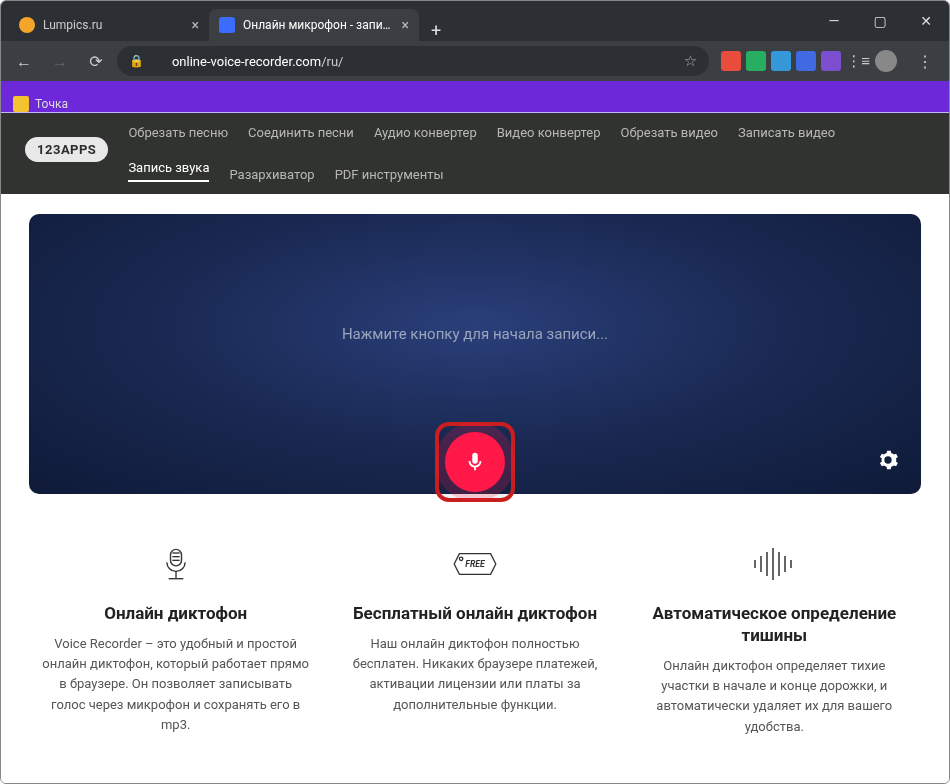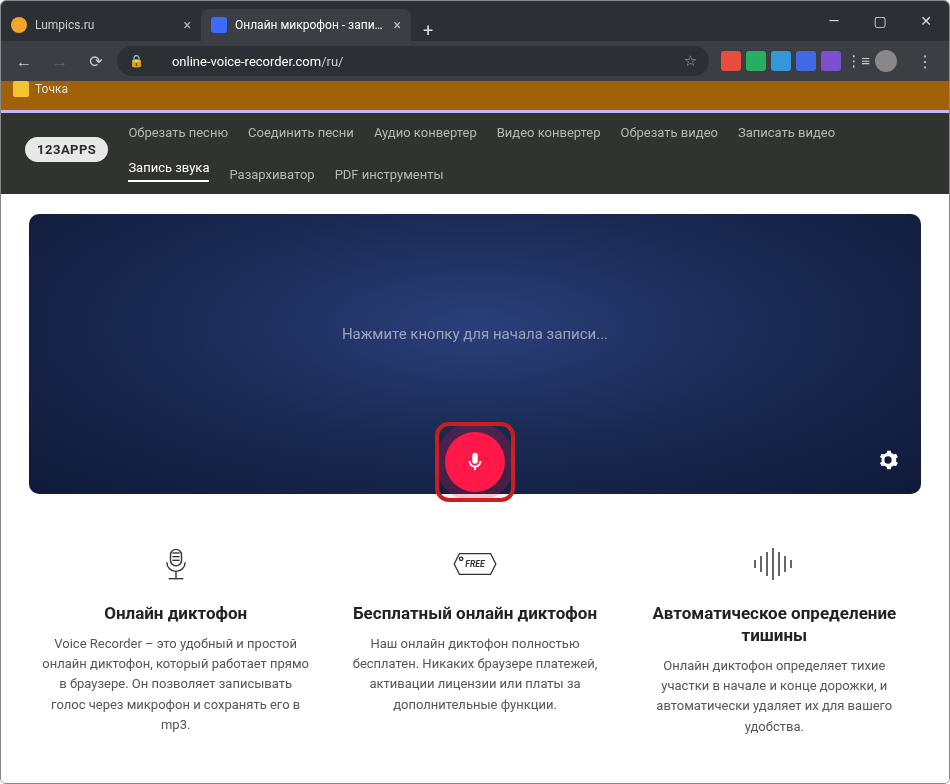--- a/index.html
+++ b/index.html
@@ -1,21 +1,21 @@
 <!DOCTYPE html>
 <html><head>
 <meta charset="utf-8">
 <style>
 * { margin: 0; padding: 0; box-sizing: border-box; font-family: -apple-system, BlinkMacSystemFont, "Segoe UI", Roboto, Arial, sans-serif; }
 body { background: #fff; overflow: hidden; }
 .window { width: 950px; height: 784px; background: #fff; border: 1px solid #888; border-radius: 6px; overflow: hidden; display: flex; flex-direction: column; }
 
 
 .titlebar { height: 40px; background: #2c2f33; display: flex; align-items: center; justify-content: space-between; }
-.tabs { display: flex; height: 100%; align-items: flex-end; }
+.tabs { display: flex; height: 100%; align-items: flex-end; padding-left: 8px; }
 .tab { height: 32px; display: flex; align-items: center; padding: 0 10px; color: #ddd; font-size: 12px; border-radius: 8px 8px 0 0; max-width: 210px; min-width: 200px; gap: 8px; }
 .tab.inactive { background: #2c2f33; color: #ccc; }
 .tab.active { background: #3b3e42; color: #fff; }
 .tab .favicon { width: 16px; height: 16px; border-radius: 50%; background: #f4a52a; flex-shrink: 0; }
 .tab.active .favicon { background: #3b6cff; border-radius: 3px; }
 .tab .tab-title { white-space: nowrap; overflow: hidden; text-overflow: ellipsis; flex: 1; }
 .tab .close { font-size: 14px; color: #bbb; cursor: pointer; }
 .newtab { color: #ddd; font-size: 18px; padding: 0 12px; cursor: pointer; }
 .window-controls { display: flex; gap: 0; }
 .win-btn { width: 46px; height: 40px; display: flex; align-items: center; justify-content: center; color: #ddd; font-size: 14px; cursor: pointer; }
@@ -33,21 +33,21 @@
 .ext-icon { width: 20px; height: 20px; border-radius: 3px; cursor: pointer; }
 .ext-red { background: #e74c3c; }
 .ext-green { background: #27ae60; }
 .ext-blue { background: #3498db; }
 .ext-purple { background: #7b4fce; }
 .ext-cube { background: #4169e1; }
 .avatar { width: 22px; height: 22px; border-radius: 50%; background: #888; cursor: pointer; }
 .kebab { color: #ccc; font-size: 16px; padding: 0 8px; cursor: pointer; }
 
 
-.bookmarks { height: 32px; background: #a16207; display: flex; align-items: flex-start; padding: 0 12px; gap: 8px; border-bottom: 3px solid #c4b5fd; }
+.bookmarks { height: 32px; background: #6d28d9; display: flex; align-items: flex-end; padding: 0 12px; gap: 8px; border-bottom: 1px solid #c4b5fd; }
 .bookmark { display: flex; align-items: center; gap: 6px; color: #ddd; font-size: 12px; cursor: pointer; }
 .bm-icon { width: 16px; height: 16px; background: #f4c430; border-radius: 2px; }
 
 
 .content { flex: 1; overflow-y: auto; background: #fff; position: relative; }
 .content::-webkit-scrollbar { width: 16px; }
 .content::-webkit-scrollbar-track { background: #f1f1f1; }
 .content::-webkit-scrollbar-thumb { background: #c1c1c1; border-radius: 8px; }
 
 

